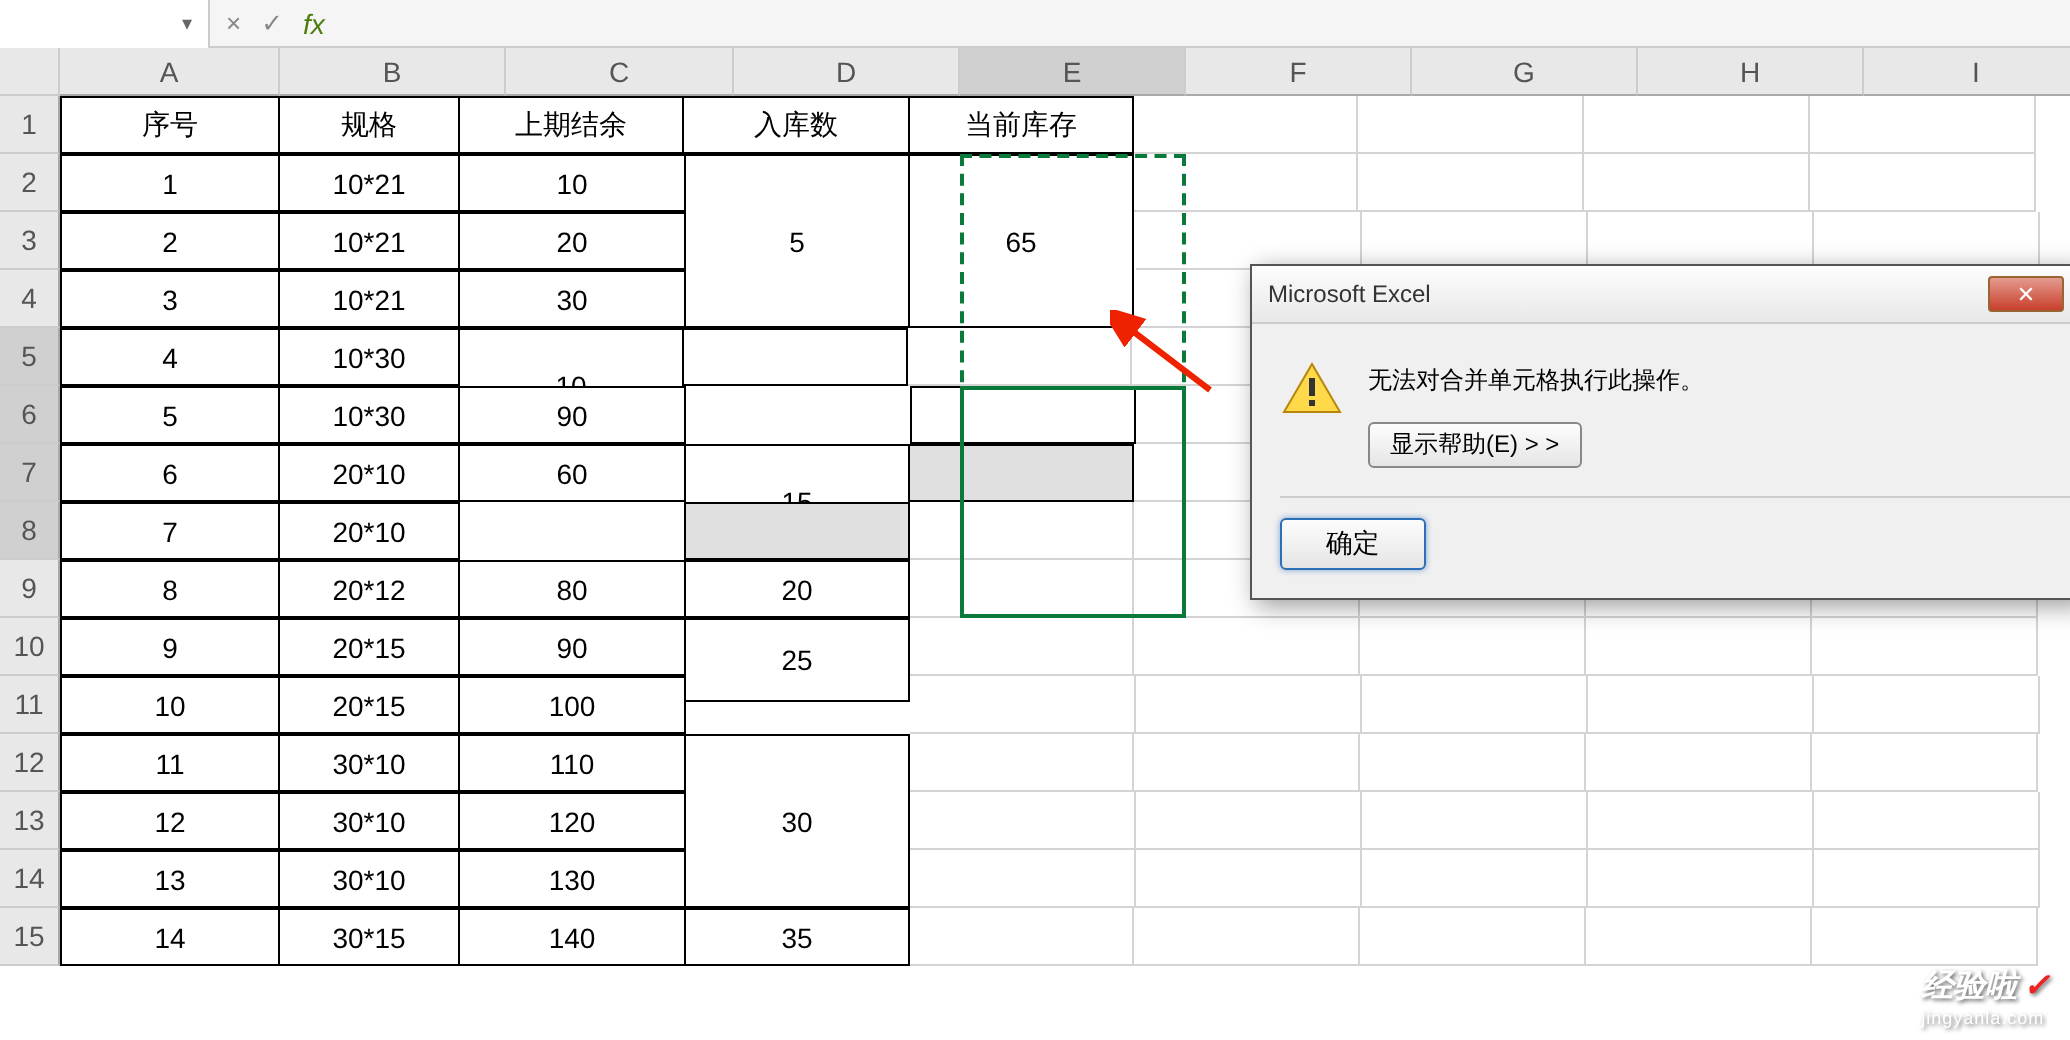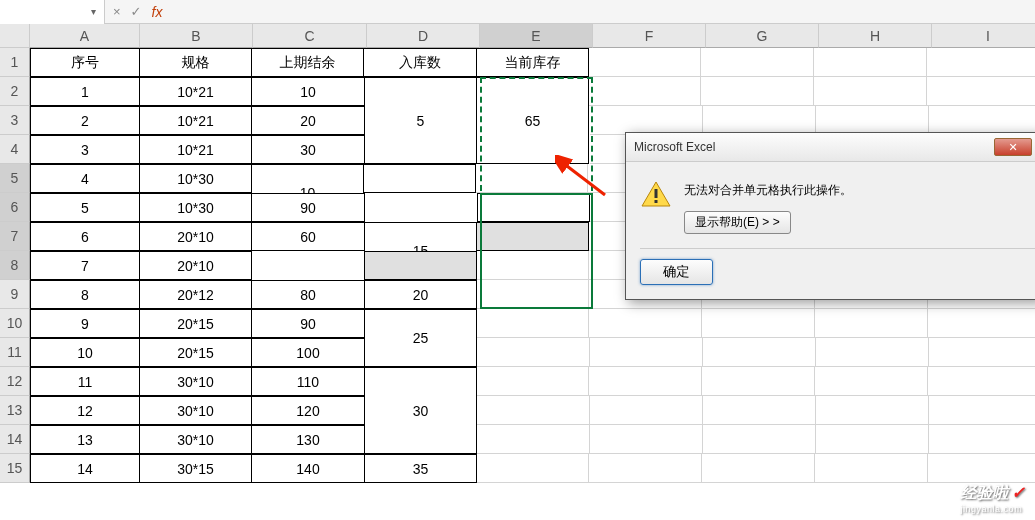--- a/index.html
+++ b/index.html
@@ -4,21 +4,21 @@
   <style>
     * { margin: 0; padding: 0; box-sizing: border-box; }
     body { font-family: "Microsoft YaHei", Arial, sans-serif; font-size: 14px; background: #fff; position: relative; width: 1035px; height: 520px; overflow: hidden; }
     
     .formula-bar { height: 24px; border-bottom: 1px solid #ccc; display: flex; align-items: center; background: #f5f5f5; }
     .name-box { width: 105px; height: 24px; border-right: 1px solid #ccc; display: flex; align-items: center; padding: 0 8px; background: #fff; }
     .name-box-text { flex: 1; }
     .name-box-arrow { font-size: 10px; color: #666; }
     .fx-section { display: flex; align-items: center; padding: 0 8px; gap: 10px; }
     .fx-btn { color: #888; font-size: 13px; cursor: pointer; }
-    .fx-label { font-style: italic; color: #c2410c; }
+    .fx-label { font-style: italic; color: #4d7c0f; }
     .formula-input { flex: 1; padding: 0 8px; }
     
     .spreadsheet { display: flex; }
     .row-headers { width: 30px; }
     .corner { width: 30px; height: 24px; background: #e8e8e8; border-right: 1px solid #ccc; border-bottom: 1px solid #ccc; }
     .row-header { width: 30px; height: 29px; background: #e8e8e8; border-right: 1px solid #aaa; border-bottom: 1px solid #ccc; display: flex; align-items: center; justify-content: center; color: #555; }
     .row-header.selected { background: #d0d0d0; }
     
     .grid-area { flex: 1; }
     .col-headers { display: flex; height: 24px; }
@@ -26,21 +26,21 @@
     .col-header.selected { background: #d0d0d0; }
     
     .grid { position: relative; }
     .row { display: flex; height: 29px; }
     .cell { height: 29px; border-right: 1px solid #d4d4d4; border-bottom: 1px solid #d4d4d4; display: flex; align-items: center; justify-content: center; background: #fff; }
     .cell.bordered { border: 1px solid #000; margin-right: -1px; margin-bottom: -1px; z-index: 1; position: relative; }
     .cell.merged { display: flex; align-items: center; justify-content: center; }
     .cell.selected-fill { background: #e0e0e0; }
     
     .col-A { width: 110px; }
-    .col-B { width: 113px; }
+    .col-B { width: 91px; }
     .col-C { width: 114px; }
     .col-D { width: 113px; }
     .col-E { width: 113px; }
     .col-F { width: 113px; }
     .col-G { width: 113px; }
     .col-H { width: 113px; }
     .col-I { width: 113px; }
     
     .marquee { position: absolute; border: 2px dashed #0a7a3a; pointer-events: none; z-index: 10; }
     .solid-select { position: absolute; border: 2px solid #0a7a3a; pointer-events: none; z-index: 11; }
@@ -210,21 +210,21 @@
           <div class="cell col-E" style="border-right: 1px solid rgb(212, 212, 212); border-bottom: 1px solid rgb(212, 212, 212);"></div>
           <div class="cell col-F"></div>
           <div class="cell col-G"></div>
           <div class="cell col-H"></div>
           <div class="cell col-I"></div>
         </div>
         <div class="row" style="position: relative;">
           <div class="cell bordered col-A">9</div>
           <div class="cell bordered col-B">20*15</div>
           <div class="cell bordered col-C">90</div>
-          <div class="cell bordered merged col-D" style="height: 58px;">25</div>
+          <div class="cell bordered merged col-D" style="height: 42px;">25</div>
           <div class="cell col-E" style="border-right: 1px solid rgb(212, 212, 212); border-bottom: 1px solid rgb(212, 212, 212);"></div>
           <div class="cell col-F"></div>
           <div class="cell col-G"></div>
           <div class="cell col-H"></div>
           <div class="cell col-I"></div>
         </div>
         <div class="row" style="position: relative;">
           <div class="cell bordered col-A">10</div>
           <div class="cell bordered col-B">20*15</div>
           <div class="cell bordered col-C">100</div>

